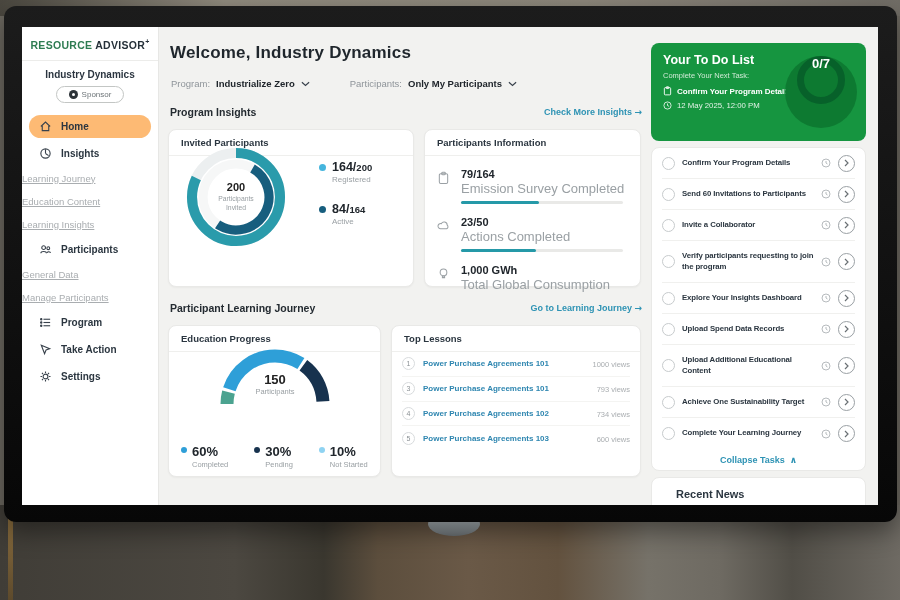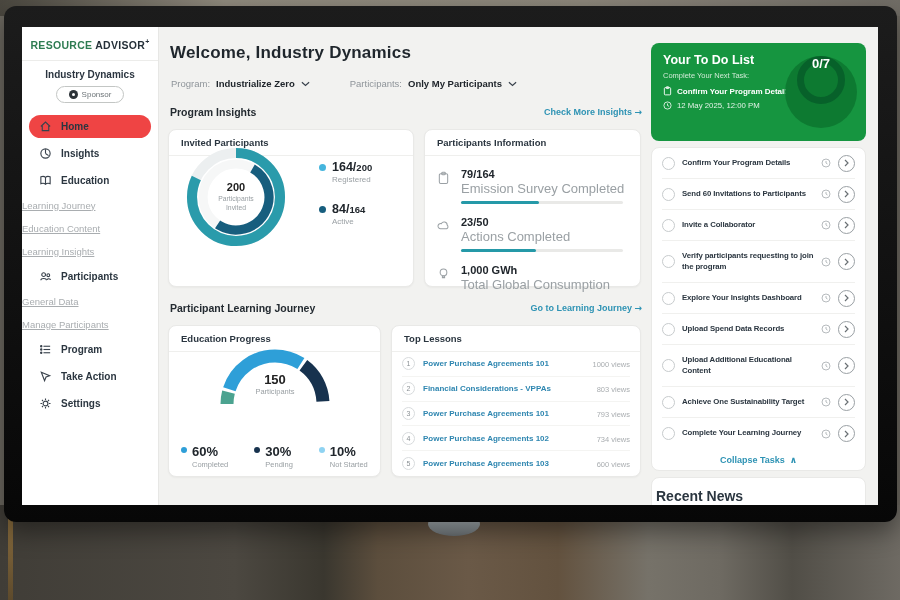--- a/index.html
+++ b/index.html
@@ -29,21 +29,21 @@
   .logo sup{font-size:7px;}
   .side-divider{margin-top:9px;border-top:1px solid #ececea;}
   .org{margin-top:8px;text-align:center;font-size:10px;font-weight:bold;color:#2b3540;}
   .badge{margin:6px auto 0;width:68px;height:17px;border:1px solid #c3c6c4;border-radius:9px;
     display:flex;align-items:center;justify-content:center;gap:4px;font-size:8px;color:#6d7478;background:#fff;}
   .badge-dot{width:9px;height:9px;border-radius:50%;background:#2d3338;position:relative;}
   .badge-dot::after{content:"";position:absolute;left:3px;top:3px;width:3px;height:3px;border-radius:50%;background:#fff;}
   nav{margin-top:12px;}
   .nav-main{height:27px;display:flex;align-items:center;gap:9px;padding-left:17px;
     font-size:10px;font-weight:bold;color:#2b3640;cursor:pointer;}
-  .nav-main.active{height:23px;margin:2px 7px;padding-left:10px;background:#ef4444;border-radius:13px;}
+  .nav-main.active{height:23px;margin:2px 7px;padding-left:10px;background:#fdba74;border-radius:13px;}
   .nav-sub{height:23px;display:flex;align-items:center;font-size:9.5px;color:#a9adb0;cursor:pointer;text-decoration:underline;}
   .ic{flex:none;display:block;}
 
   
   .welcome{left:148px;top:16px;font-size:17px;font-weight:bold;color:#1f262c;letter-spacing:.2px;}
   .selectors{left:149px;top:51px;display:flex;gap:40px;align-items:center;font-size:9.5px;}
   .sel{display:flex;align-items:center;gap:6px;cursor:pointer;}
   .sel .lab{color:#8f959a;}
   .sel .val{font-weight:bold;color:#20262c;}
   .sec-row{display:flex;justify-content:space-between;align-items:center;width:472px;left:148px;}
@@ -110,21 +110,21 @@
   .t-item.tall{min-height:42px;}
   .chk{flex:none;width:13px;height:13px;border:1.4px solid #c7cbcd;border-radius:50%;}
   .t-label{flex:1;font-size:7.8px;font-weight:bold;color:#2b3640;line-height:1.3;letter-spacing:-.1px;white-space:nowrap;overflow:hidden;}
   .t-item.tall .t-label{white-space:normal;}
   .chev{flex:none;width:17px;height:17px;border:1.2px solid #9aa0a4;border-radius:50%;
     display:flex;align-items:center;justify-content:center;}
   .collapse{height:22px;display:flex;align-items:center;justify-content:center;gap:5px;
     font-size:9px;font-weight:bold;color:#2E93B4;cursor:pointer;}
 
   .news-card{left:629px;top:450px;width:215px;height:46px;background:#fff;border-radius:8px;border:1px solid #e9e9e7;}
-  .news-title{padding:10px 4px 7px;font-size:14px;font-weight:bold;color:#2b3640;border-bottom:1px solid #efefed;}
+  .news-title{padding:10px 24px 7px;font-size:11px;font-weight:bold;color:#2b3640;border-bottom:1px solid #efefed;}
 
   .arrow{font-family:"DejaVu Sans",sans-serif;}
 </style>
 </head>
 <body>
 
 <div id="stage">
   <div class="abs bg-top"></div>
   <div class="abs bg-bottom"></div>
   <div class="abs bg-stick"></div>
@@ -152,27 +152,20 @@
             </svg>
           <span>Home</span>
         </div>
         <div class="nav-main">
           <svg class="ic" width="13" height="13" viewBox="0 0 14 14" fill="none" stroke="#39424c" stroke-width="1.2">
               <circle cx="7" cy="7" r="5"></circle>
               <path d="M7 7 L7 2.5"></path>
               <path d="M7 7 L10.3 9.3"></path>
             </svg>
           <span>Insights</span>
-        </div>
-        <div class="nav-main">
-          <svg class="ic" width="13" height="13" viewBox="0 0 14 14" fill="none" stroke="#39424c" stroke-width="1.2">
-              <path d="M2 3 C4 2.2 6 2.6 7 3.6 C8 2.6 10 2.2 12 3 V10.4 C10 9.8 8 10.1 7 11 C6 10.1 4 9.8 2 10.4 Z"></path>
-              <path d="M7 3.6 V11"></path>
-            </svg>
-          <span>Education</span>
         </div>
         <div class="nav-sub">
             <span>Learning Journey</span>
           </div>
         <div class="nav-sub">
             <span>Education Content</span>
           </div>
         <div class="nav-sub">
             <span>Learning Insights</span>
           </div>
@@ -350,25 +343,20 @@
     </div>
 
     <div class="card" style="left:369px;top:298px;width:250px;height:152px;">
       <div class="card-title">Top Lessons</div>
       <div class="lesson">
         <span class="rank">1</span>
         <span class="l-title">Power Purchase Agreements 101</span>
         <span class="l-views"><span>1000</span><span> views</span></span>
       </div>
       <div class="lesson">
-        <span class="rank">2</span>
-        <span class="l-title">Financial Considerations - VPPAs</span>
-        <span class="l-views"><span>803</span><span> views</span></span>
-      </div>
-      <div class="lesson">
         <span class="rank">3</span>
         <span class="l-title">Power Purchase Agreements 101</span>
         <span class="l-views"><span>793</span><span> views</span></span>
       </div>
       <div class="lesson">
         <span class="rank">4</span>
         <span class="l-title">Power Purchase Agreements 102</span>
         <span class="l-views"><span>734</span><span> views</span></span>
       </div>
       <div class="lesson">

